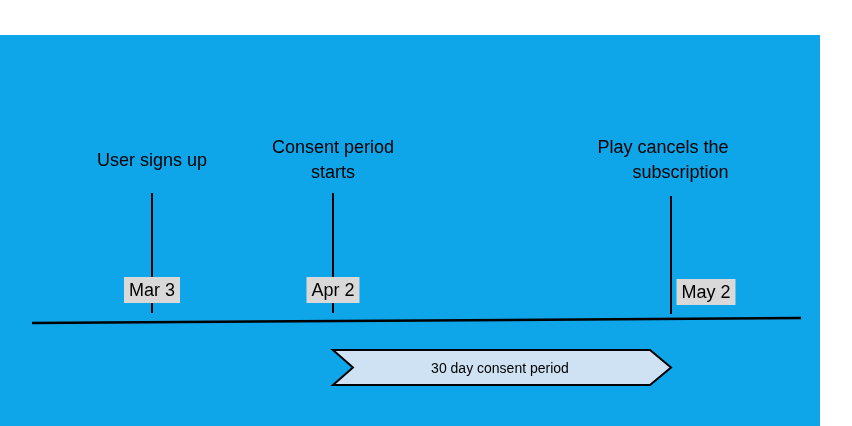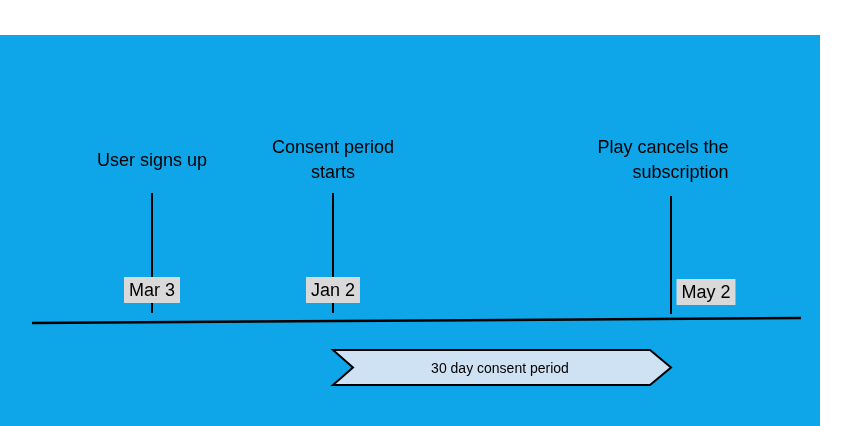--- a/index.html
+++ b/index.html
@@ -96,18 +96,18 @@
     <polygon class="banner-shape" points="333,315 650,315 671,332.5 650,350 333,350 353,332.5" fill="#cfe2f3"></polygon>
   </svg>
 
   <div class="event-label event-0">User signs up</div>
   <div class="event-label event-1">Consent period
 starts</div>
   <div class="event-label event-2">Play cancels the
 subscription</div>
 
   <div class="date-chip chip-0">Mar 3</div>
-  <div class="date-chip chip-1">Jan 2</div>
+  <div class="date-chip chip-1">Apr 2</div>
   <div class="date-chip chip-2">May 2</div>
 
   <div class="banner-label">30 day consent period</div>
 
 </div>
 
 </body></html>

